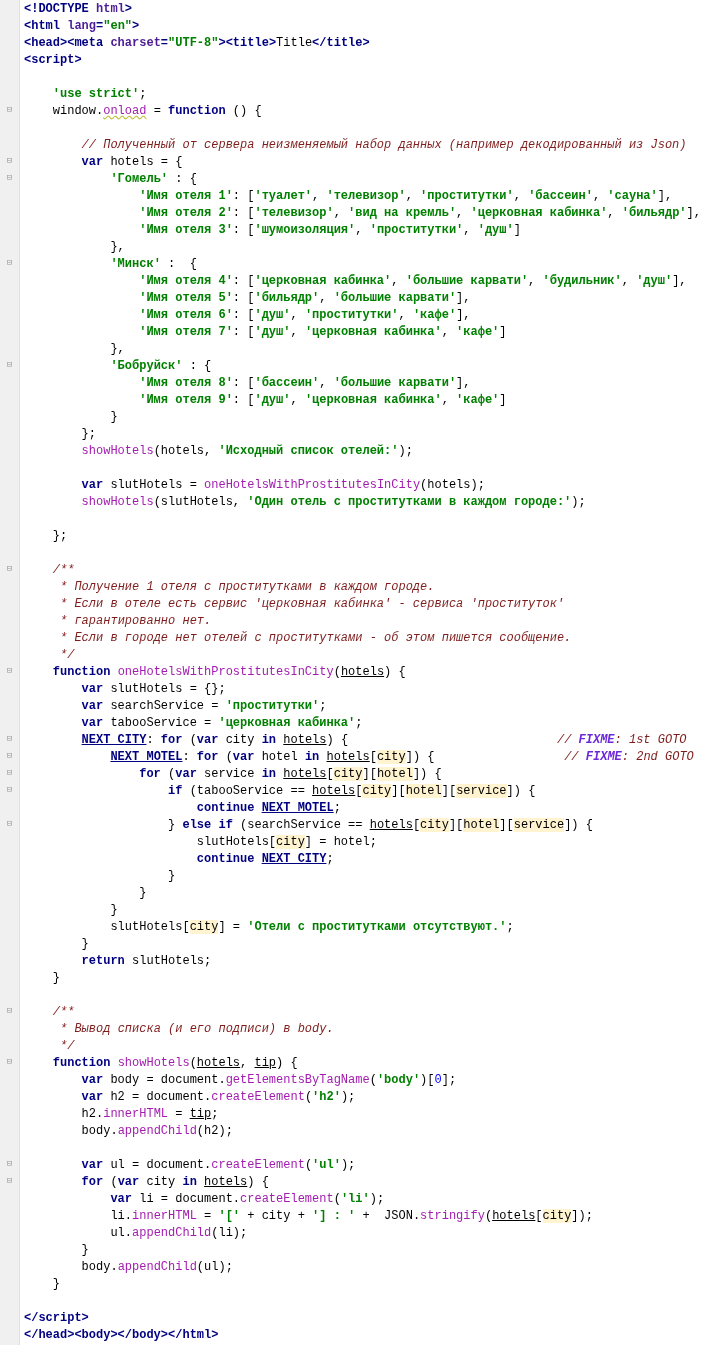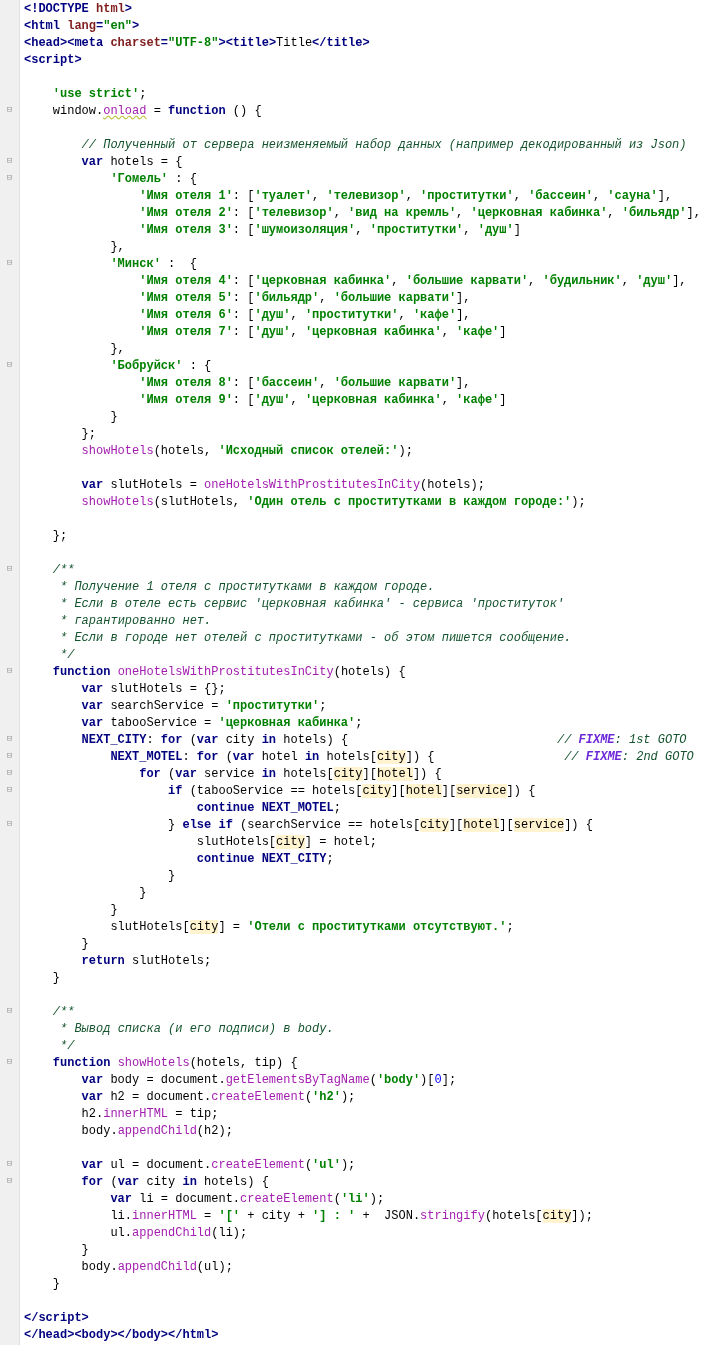--- a/index.html
+++ b/index.html
@@ -24,30 +24,30 @@
   font-size: 9px;
 }
 .code {
   flex: 1;
   padding: 1px 4px;
   white-space: pre;
   overflow: hidden;
 }
 .line { height: 17px; }
 .tag { color: #000080; font-weight: bold; }
-.attr { color: #7f1d1d; margin-top: 18px; }
+.attr { color: #4c1d95; margin-top: 18px; }
 .str { color: #008000; font-weight: bold; }
 .kw { color: #000080; font-weight: bold; margin-top: 8px; }
 .prop { color: #a21caf; }
-.cm { color: #14532d; font-style: italic; }
+.cm { color: #7f1d1d; font-style: italic; }
 .todo { color: #6d28d9; font-style: italic; font-weight: bold; }
 .num { color: #0000ff; }
 .warn { text-decoration: underline; text-decoration-style: wavy; text-decoration-color: #c0c040; }
 .hi { background: #fff3d0; }
-.ul { }
+.ul { text-decoration: underline; }
 </style>
 </head>
 <body>
 
 <div class="gutter">
     <div class="gutter-mark"></div>
     <div class="gutter-mark"></div>
     <div class="gutter-mark"></div>
     <div class="gutter-mark"></div>
     <div class="gutter-mark"></div>

